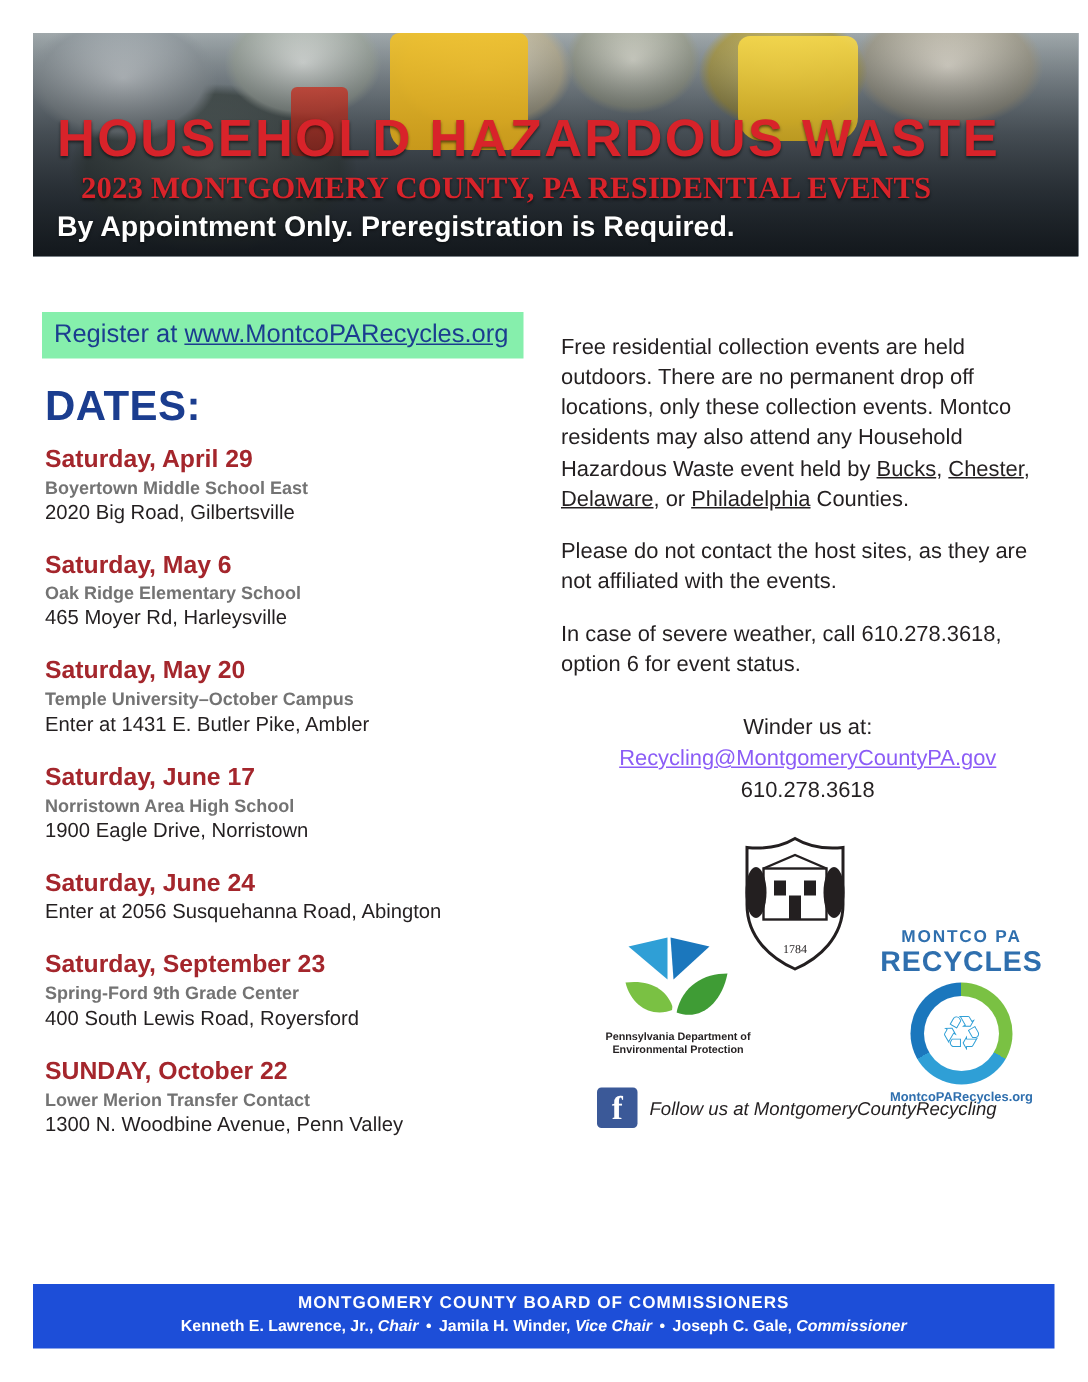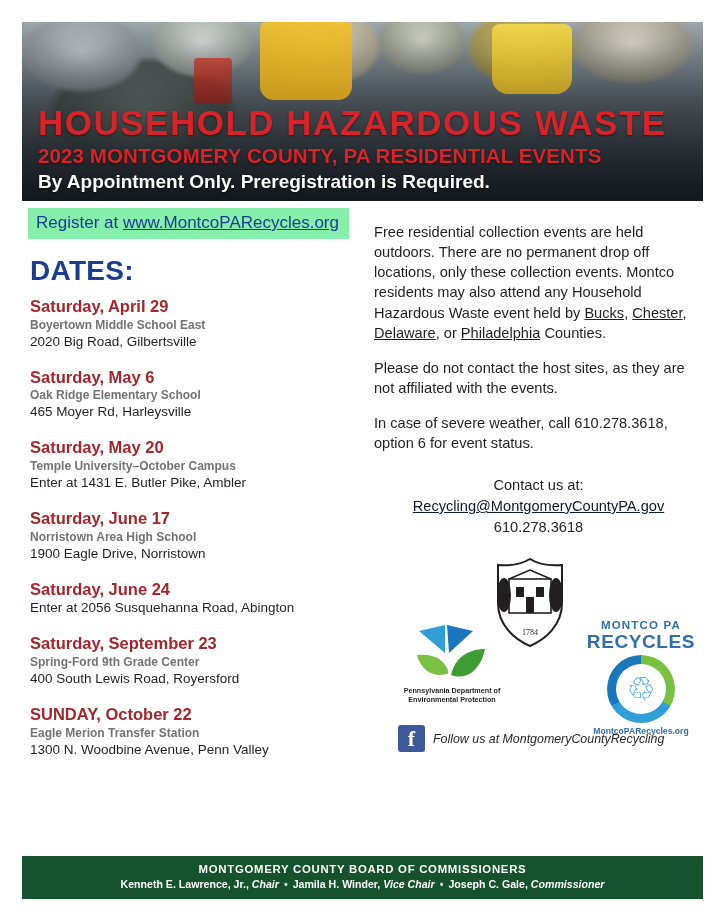--- a/index.html
+++ b/index.html
@@ -20,23 +20,24 @@
     left: 22px;
     top: 22px;
     width: 681px;
     height: 877px;
   }
 
   
   .hero {
     position: relative;
     width: 681px;
-    height: 179px;
+    height: 149px;
     overflow: hidden;
     background: #6d7b86;
+    padding-left: 16px;
   }
   .hero-photo {
     position: absolute;
     inset: 0;
     background:
       radial-gradient(ellipse 90px 60px at 60px 30px, #c9cfd3 0%, #8e979c 60%, rgba(0,0,0,0) 70%),
       radial-gradient(ellipse 70px 50px at 180px 20px, #dfe3e0 0%, #9aa39c 65%, rgba(0,0,0,0) 75%),
       radial-gradient(ellipse 80px 55px at 300px 25px, #e8e2cf 0%, #b4ad93 65%, rgba(0,0,0,0) 75%),
       radial-gradient(ellipse 60px 48px at 400px 18px, #d8d9cd 0%, #979c8e 65%, rgba(0,0,0,0) 75%),
       radial-gradient(ellipse 75px 52px at 500px 26px, #d4c87e 0%, #a89a4d 65%, rgba(0,0,0,0) 75%),
@@ -95,23 +96,24 @@
     margin: 0 0 3px 0;
     text-shadow: 0 1px 2px rgba(0,0,0,0.55);
     white-space: nowrap;
   }
   .h-sub {
     font-size: 20.5px;
     font-weight: bold;
     color: #d8232a;
     letter-spacing: 0.1px;
     line-height: 1.1;
-    margin: 0 0 4px 0;
+    margin: 0 0 4px 16px;
     text-shadow: 0 1px 2px rgba(0,0,0,0.55);
     white-space: nowrap;
+    font-family: Liberation Serif, serif;
   }
   .h-sub2 {
     font-size: 19px;
     font-weight: bold;
     color: #ffffff;
     line-height: 1.15;
     margin: 0;
     text-shadow: 0 1px 2px rgba(0,0,0,0.6);
   }
 
@@ -188,21 +190,21 @@
     color: #231f20;
     text-decoration: underline;
   }
   .contact-block {
     text-align: center;
     font-size: 14.6px;
     line-height: 1.42;
     margin: 22px 0 0 0;
   }
   .contact-block a {
-    color: #0f172a;
+    color: #8b5cf6;
     text-decoration: underline;
   }
 
   
   .logos {
     position: relative;
     height: 200px;
     margin-top: 18px;
   }
   .seal {
@@ -312,21 +314,21 @@
     font-style: italic;
     color: #231f20;
   }
 
   
   .footer {
     position: absolute;
     left: 0;
     bottom: 0;
     width: 681px;
-    background: #14532d;
+    background: #1d4ed8;
     color: #ffffff;
     text-align: center;
     padding: 7px 0 9px 0;
   }
   .footer-title {
     font-size: 11.4px;
     font-weight: bold;
     letter-spacing: 0.7px;
     margin-bottom: 3px;
   }
@@ -387,33 +389,33 @@
         <div class="ev-date">Saturday, June 24</div>
         <div class="ev-addr">Enter at 2056 Susquehanna Road, Abington</div>
       </div>
       <div class="event">
         <div class="ev-date">Saturday, September 23</div>
         <div class="ev-site">Spring-Ford 9th Grade Center</div>
         <div class="ev-addr">400 South Lewis Road, Royersford</div>
       </div>
       <div class="event">
         <div class="ev-date">SUNDAY, October 22</div>
-        <div class="ev-site">Eagle Merion Transfer Station</div>
+        <div class="ev-site">Lower Merion Transfer Contact</div>
         <div class="ev-addr">1300 N. Woodbine Avenue, Penn Valley</div>
       </div>
     </div>
 
     <div class="col-right">
       <p class="para"><span>Free residential collection events are held outdoors. There are no permanent drop off locations, only these collection events. Montco residents may also attend any Household Hazardous Waste event held by </span><a href="#">Bucks</a><span>, </span><a href="#">Chester</a><span>, </span><a href="#">Delaware</a><span>, or </span><a href="#">Philadelphia</a><span> Counties.</span></p>
 
       <p class="para">Please do not contact the host sites, as they are not affiliated with the events.</p>
       <p class="para">In case of severe weather, call 610.278.3618, option 6 for event status.</p>
 
       <div class="contact-block">
-        <div>Contact us at:</div>
+        <div>Winder us at:</div>
         <div><a href="#">Recycling@MontgomeryCountyPA.gov</a></div>
         <div>610.278.3618</div>
       </div>
 
       <div class="logos">
 
         <div class="seal">
           <svg viewBox="0 0 76 92" width="76" height="92" aria-hidden="true">
             <path d="M38 2 C48 8 60 9 70 8 L70 46 C70 68 54 82 38 89 C22 82 6 68 6 46 L6 8 C16 9 28 8 38 2 Z" fill="#ffffff" stroke="#231f20" stroke-width="2"></path>
             <rect x="17" y="22" width="42" height="34" fill="#ffffff" stroke="#231f20" stroke-width="1.6"></rect>

